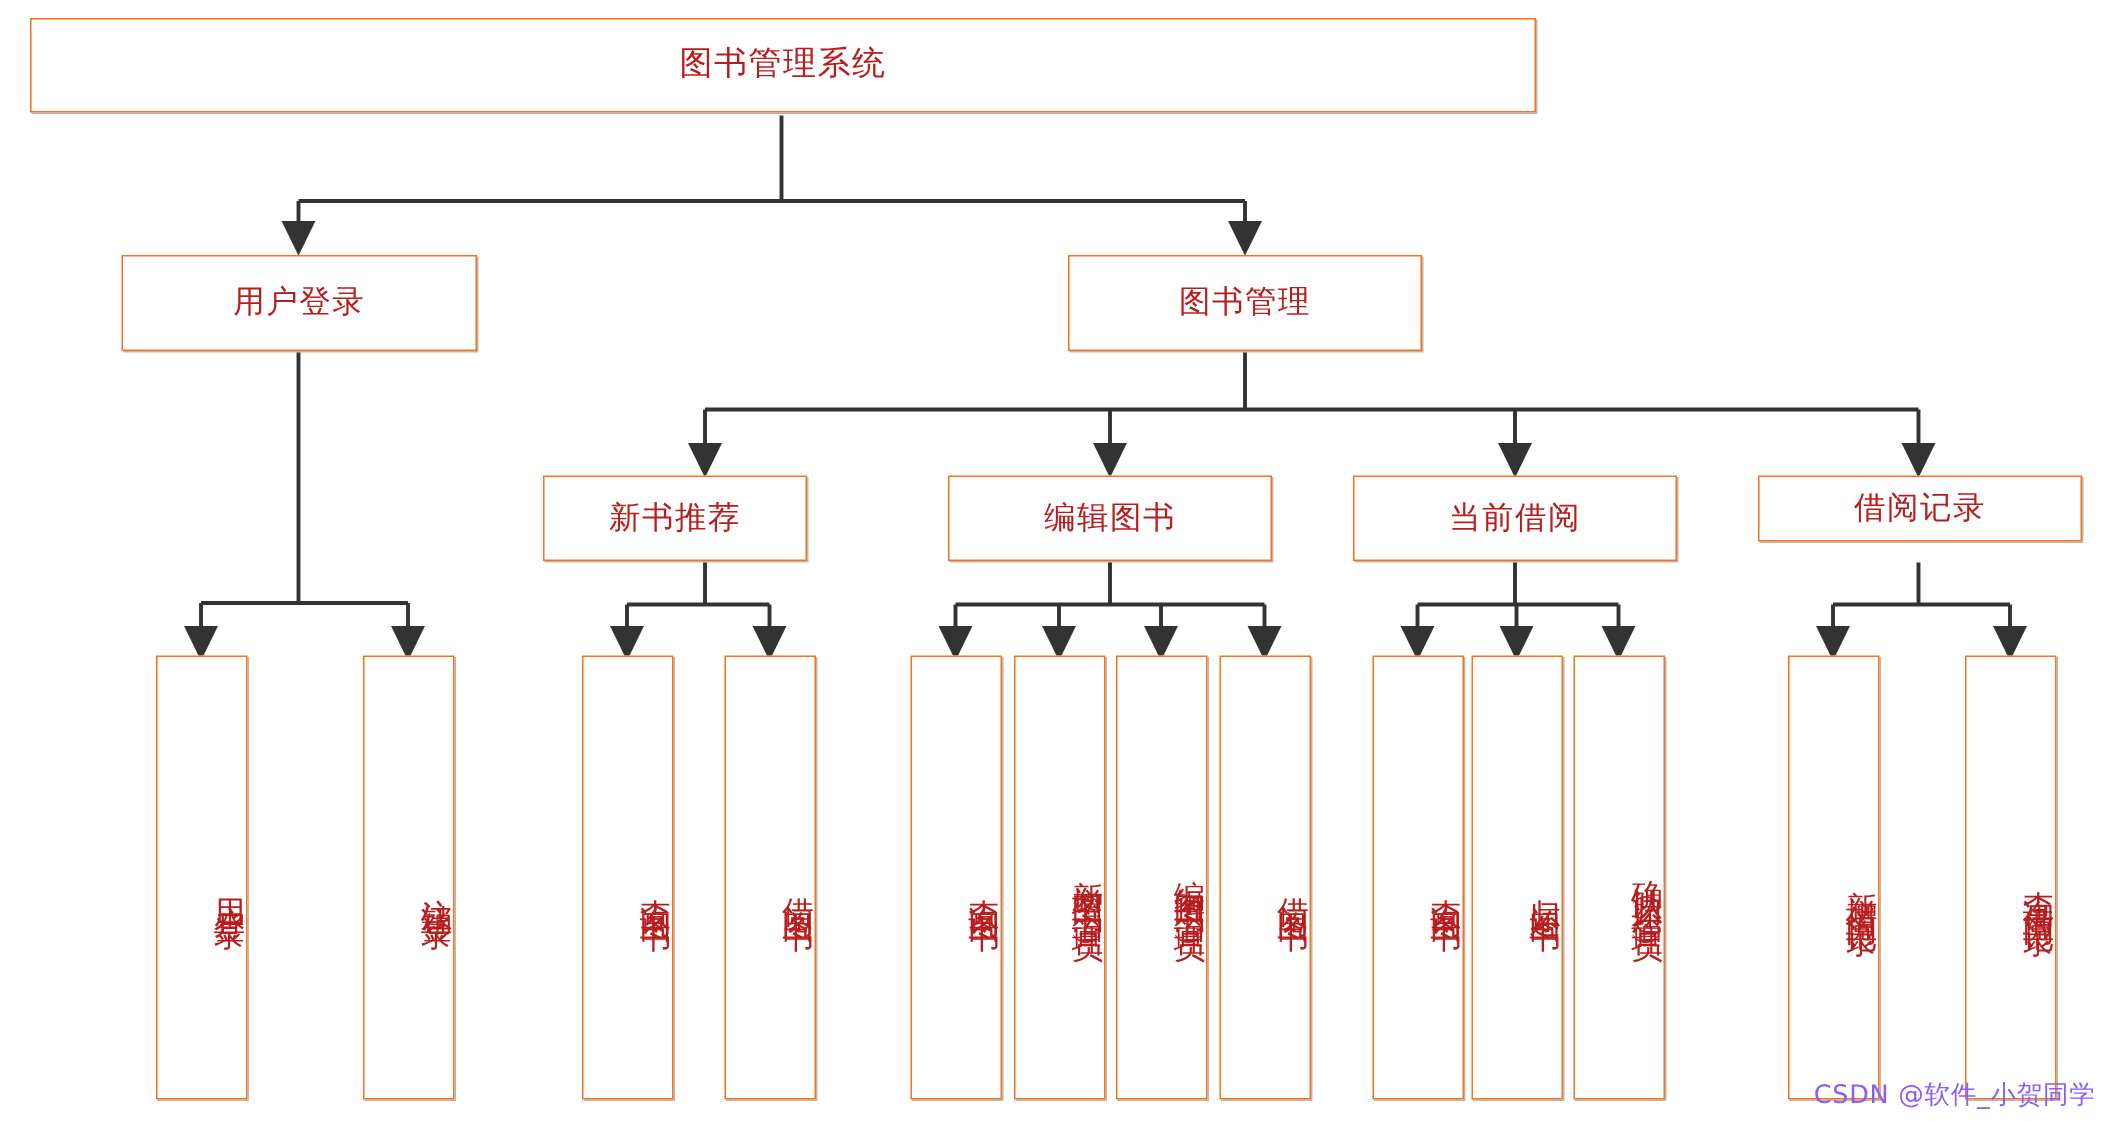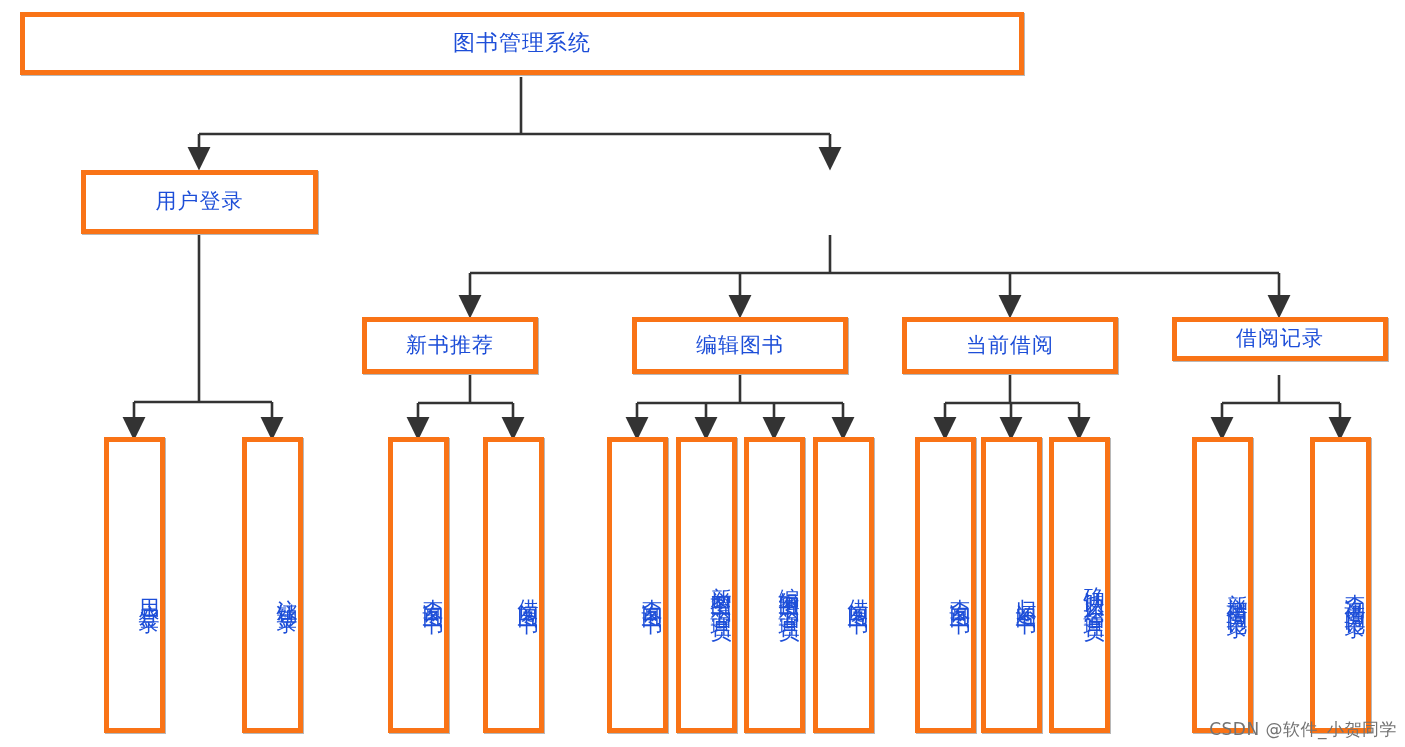--- a/index.html
+++ b/index.html
@@ -9,46 +9,46 @@
     font-family:"DejaVu Sans","Liberation Sans",sans-serif;
     overflow:hidden;
   }
   #stage{position:relative;width:1405px;height:747px;}
   svg.lines{position:absolute;left:0;top:0;width:1405px;height:747px;}
 
   .node{
     position:absolute;
     box-sizing:border-box;
     background:#ffffff;
-    border:5px solid #f97316;
+    border:1px solid #f97316;
     display:flex;
     align-items:center;
     justify-content:center;
-    color:#1d4ed8;
+    color:#b91c1c;
     box-shadow:1px 1px 0 rgba(0,0,0,.28);
   }
   .node.h{ font-size:21px; line-height:1.1; letter-spacing:1px; }
   .node.v{
     writing-mode:vertical-rl;
     text-orientation:upright;
     font-size:21px;
     letter-spacing:5px;
     line-height:1.05;
     padding-top:14px;
     align-items:flex-start;
     justify-content:center;
   }
   .node.root{ font-size:22px; letter-spacing:1px; }
 
   .watermark{
     position:absolute;
     right:8px;
     bottom:6px;
     font-size:17px;
-    color:#737373;
+    color:#8b5cf6;
     letter-spacing:.5px;
     white-space:nowrap;
     pointer-events:none;
   }
 </style>
 </head>
 <body>
 
 <div id="stage">
 
@@ -102,20 +102,23 @@
     </g>
   </svg>
 
   <div class="node h root" style="left:20px;top:12px;width:1004px;height:63px;">
     <span>图书管理系统</span>
   </div>
 
   <div class="node h" style="left:81px;top:170px;width:237px;height:64px;">
     <span>用户登录</span>
   </div>
+  <div class="node h" style="left:712px;top:170px;width:236px;height:64px;">
+    <span>图书管理</span>
+  </div>
 
   <div class="node h" style="left:362px;top:317px;width:176px;height:57px;">
     <span>新书推荐</span>
   </div>
   <div class="node h" style="left:632px;top:317px;width:216px;height:57px;">
     <span>编辑图书</span>
   </div>
   <div class="node h" style="left:902px;top:317px;width:216px;height:57px;align-items:center;">
     <span>当前借阅</span>
   </div>

